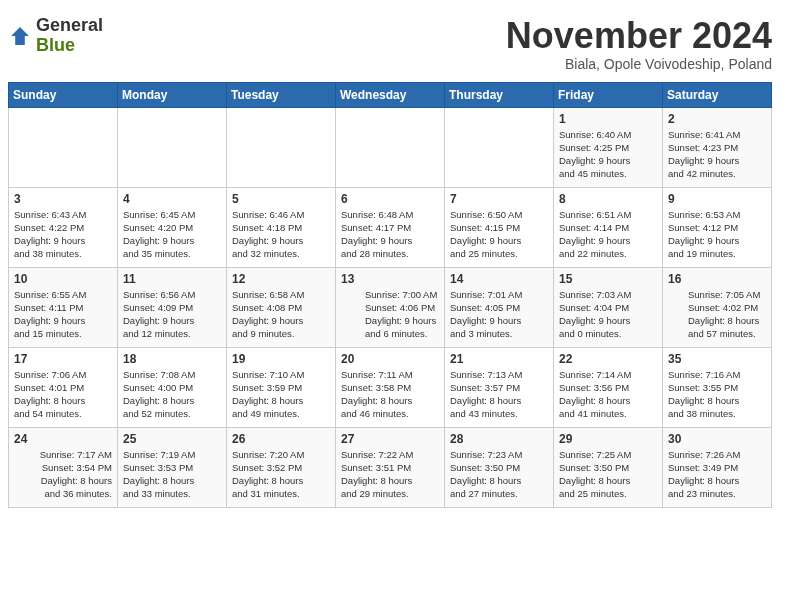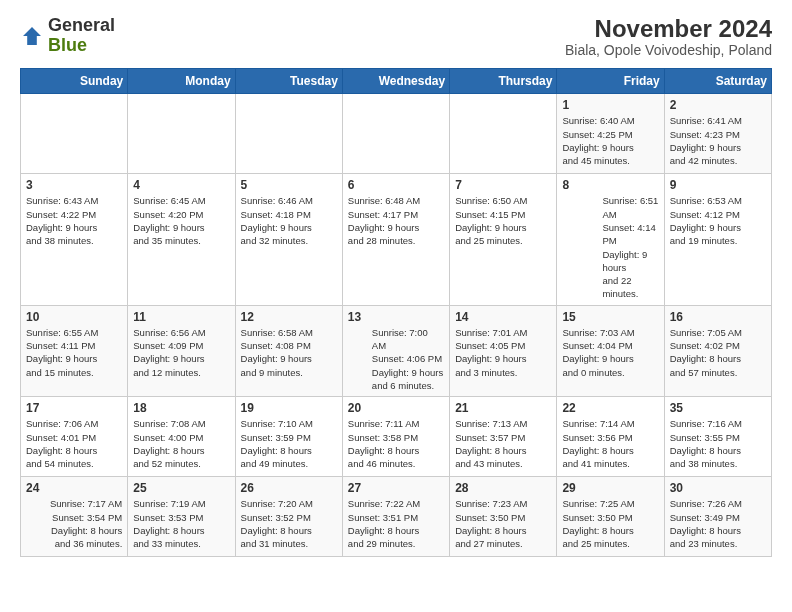--- a/index.html
+++ b/index.html
@@ -5,21 +5,21 @@
     * { margin: 0; padding: 0; box-sizing: border-box; }
     body {
       font-family: Arial, sans-serif;
       background: #fff;
       width: 792px;
       height: 612px;
       overflow: hidden;
     }
     .page {
       width: 792px;
-      padding: 16px 20px 10px 20px;
+      padding: 16px 20px 10px 8px;
     }
     .header-area {
       display: flex;
       justify-content: space-between;
       align-items: flex-start;
       margin-bottom: 10px;
     }
     .logo {
       display: flex;
       align-items: center;
@@ -33,41 +33,41 @@
     .logo-general { color: #333; }
     .logo-blue { color: #4d7c0f; }
     .logo-icon {
       width: 24px;
       height: 24px;
     }
     .title-area {
       text-align: right;
     }
     .month-title {
-      font-size: 24px;
+      font-size: 36px;
       font-weight: bold;
       color: #333;
       line-height: 1.1;
     }
     .subtitle {
       font-size: 14px;
       color: #555;
     }
     table {
       width: 100%;
       border-collapse: collapse;
       table-layout: fixed;
     }
     thead tr th {
       background-color: #2a6aad;
       color: #fff;
       font-size: 12px;
       font-weight: bold;
       padding: 5px 4px;
-      text-align: right;
+      text-align: left;
       border: 1px solid #1a5a9d;
     }
     tbody tr td {
       border: 1px solid #ccc;
       vertical-align: top;
       padding: 4px 5px;
       height: 80px;
       font-size: 10px;
       color: #333;
       background: #fff;
@@ -175,21 +175,21 @@
           </td>
           <td>
             <span class="day-num">7</span>
             <div class="day-info" style="white-space: pre-line;">Sunrise: 6:50 AM
 Sunset: 4:15 PM
 Daylight: 9 hours
 and 25 minutes.</div>
           </td>
           <td>
             <span class="day-num">8</span>
-            <div class="day-info" style="white-space: pre-line; margin-left: 40px;">Sunrise: 6:51 AM
+            <div class="day-info" style="white-space: pre-line;">Sunrise: 6:51 AM
 Sunset: 4:14 PM
 Daylight: 9 hours
 and 22 minutes.</div>
           </td>
           <td>
             <span class="day-num">9</span>
             <div class="day-info" style="white-space: pre-line;">Sunrise: 6:53 AM
 Sunset: 4:12 PM
 Daylight: 9 hours
 and 19 minutes.</div>
@@ -233,21 +233,21 @@
           </td>
           <td>
             <span class="day-num">15</span>
             <div class="day-info" style="white-space: pre-line;">Sunrise: 7:03 AM
 Sunset: 4:04 PM
 Daylight: 9 hours
 and 0 minutes.</div>
           </td>
           <td>
             <span class="day-num">16</span>
-            <div class="day-info" style="white-space: pre-line;">Sunrise: 7:05 AM
+            <div class="day-info" style="white-space: pre-line; margin-left: 20px;">Sunrise: 7:05 AM
 Sunset: 4:02 PM
 Daylight: 8 hours
 and 57 minutes.</div>
           </td>
         </tr>
         <tr>
           <td>
             <span class="day-num">17</span>
             <div class="day-info" style="white-space: pre-line;">Sunrise: 7:06 AM
 Sunset: 4:01 PM

